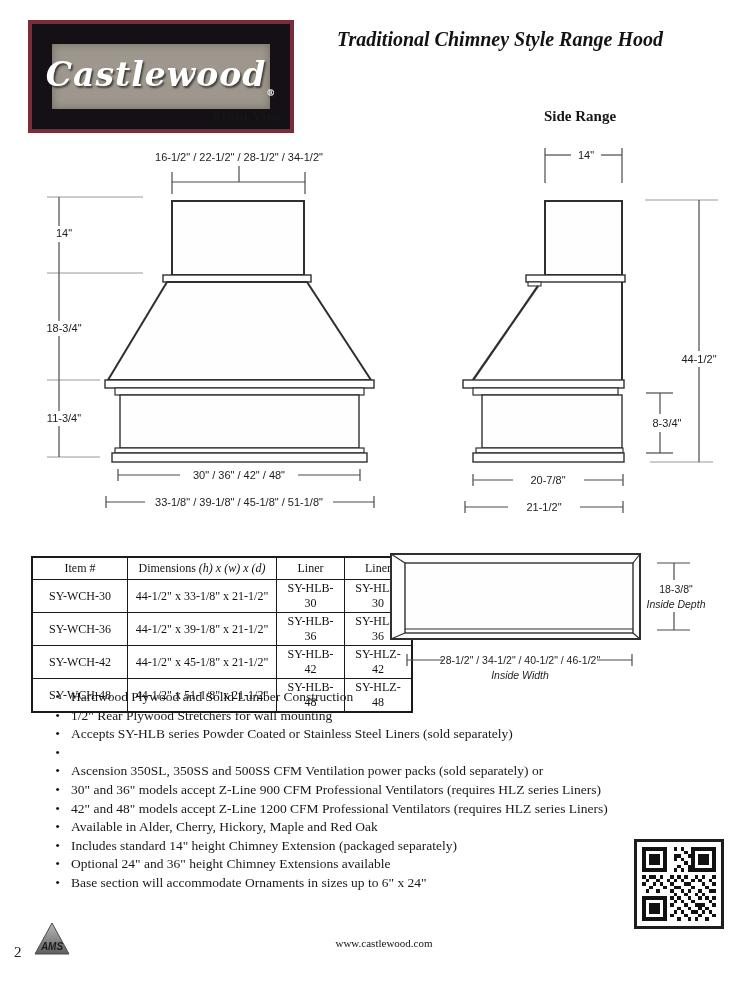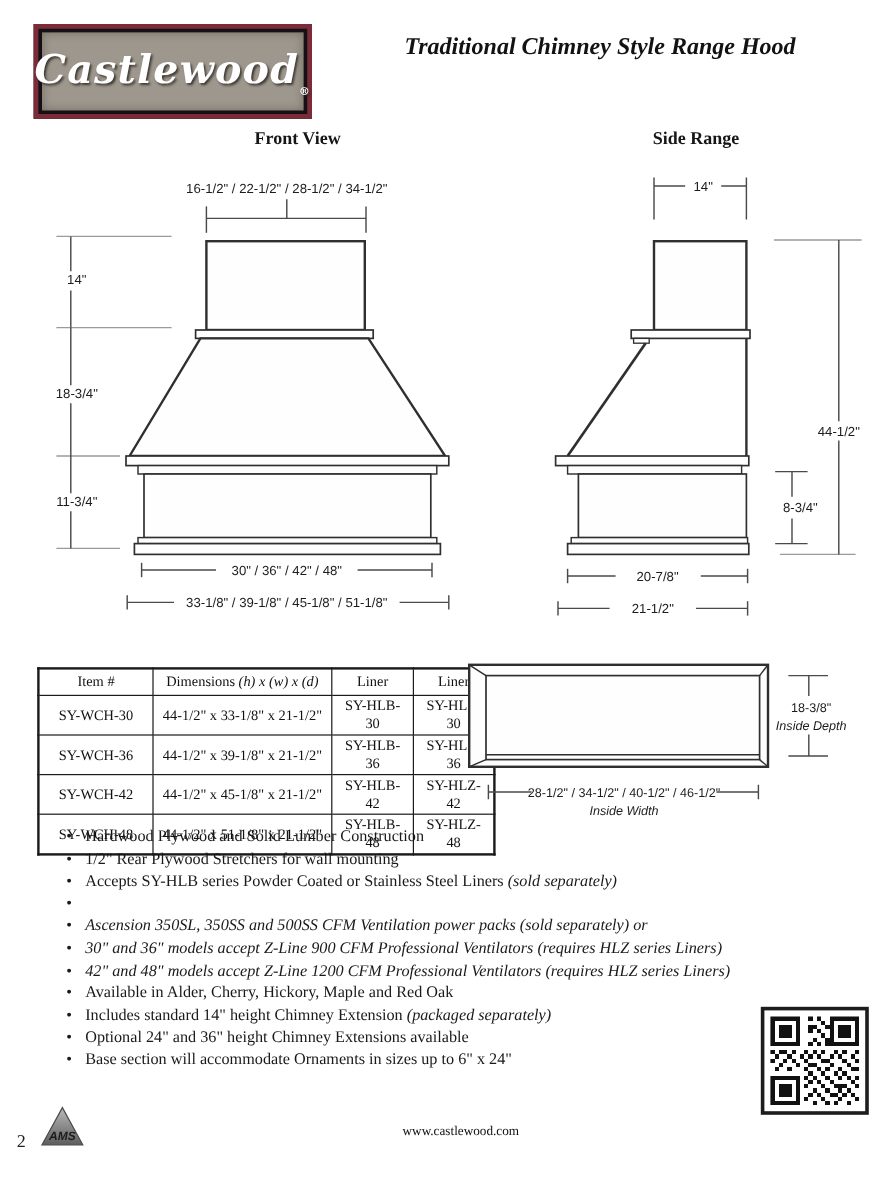--- a/index.html
+++ b/index.html
@@ -1,21 +1,21 @@
 <!DOCTYPE html>
 <html><head>
 <meta charset="utf-8">
 <style>
   html,body{margin:0;padding:0;background:#fff;}
   .page{position:relative;width:738px;height:990px;background:#ffffff;overflow:hidden;
         font-family:"Liberation Serif",serif;color:#1b1b1b;}
 
   
   .logo{position:absolute;left:28px;top:20px;width:218px;height:65px;
-        border:4px solid #7b2c39;background:#141016;padding:3px;}
+        border:4px solid #7b2c39;background:#141016;padding:20px;}
   .logo-inner{width:100%;height:100%;background:#9d978d;display:flex;align-items:center;justify-content:center;
         box-shadow:inset 0 0 8px rgba(60,55,45,.45);}
   .logo-text{font-family:"DejaVu Serif",serif;font-style:italic;font-weight:bold;font-size:33px;color:#ffffff;
         text-shadow:1.5px 1.5px 2px rgba(40,35,30,.8);letter-spacing:1px;}
   .logo-reg{font-size:9px;color:#fff;vertical-align:-10px;font-style:normal;}
   .doc-title{position:absolute;left:270px;top:28px;width:460px;text-align:center;
         font-size:20px;font-weight:bold;font-style:italic;color:#121212;}
 
   .view-title{position:absolute;font-size:15px;font-weight:bold;color:#161616;text-align:center;}
   .front-title{left:168px;top:108px;width:160px;}
@@ -36,21 +36,21 @@
         font-size:12px;color:#111;}
   .spec td,.spec th{border:1.6px solid #1a1a1a;text-align:center;vertical-align:middle;
         padding:1px 5px;height:19px;font-weight:normal;}
   .spec{border:2.5px solid #1a1a1a;}
   .col-item{width:84px;} .col-dims{width:138px;} .col-l1{width:57px;} .col-l2{width:56px;}
 
   
   .features{position:absolute;left:44px;top:688px;width:680px;}
   .feat{display:flex;font-size:13.5px;line-height:18.6px;color:#191919;}
   .feat .bullet{width:27px;text-align:center;flex:0 0 27px;}
-  .feat .it{font-style:italic;}
+  .feat .it{}
 
   
   .qr{position:absolute;left:634px;top:839px;width:74px;height:74px;border:3px solid #1d1d1d;
       background:#fff;padding:5px;}
 
   
   .ams{position:absolute;left:32px;top:921px;}
   .pagenum{position:absolute;left:14px;top:944px;font-size:15px;color:#222;}
   .site{position:absolute;left:15px;top:937px;width:738px;text-align:center;font-size:11px;color:#111;}
 </style>

